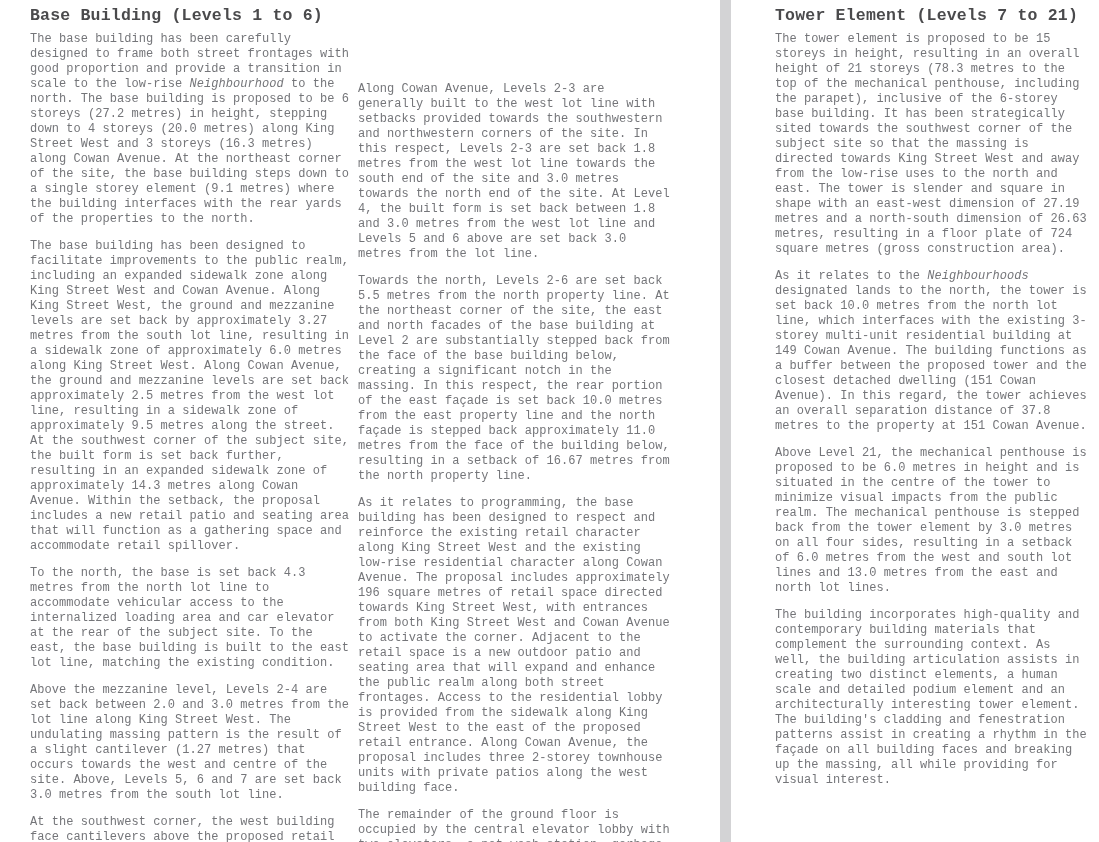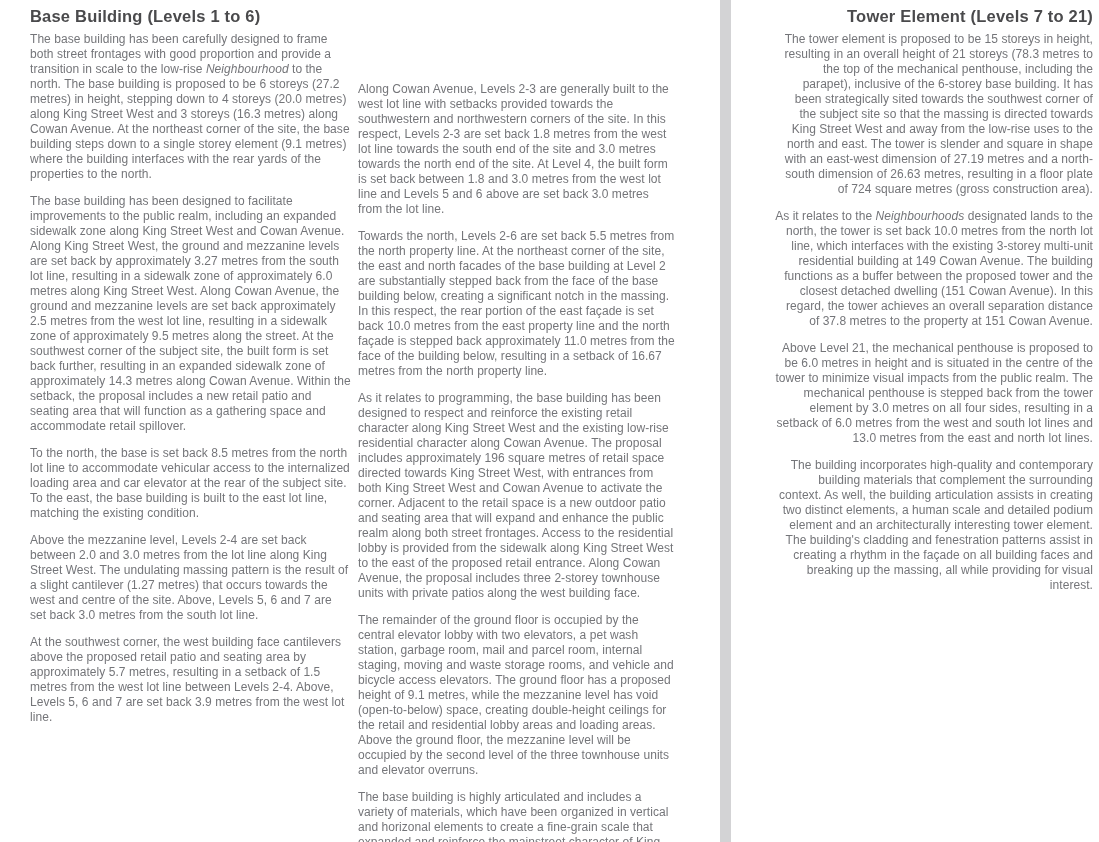--- a/index.html
+++ b/index.html
@@ -6,29 +6,29 @@
     margin: 0;
     padding: 0;
     background: #ffffff;
   }
   .page {
     position: relative;
     width: 1099px;
     height: 842px;
     background: #ffffff;
     overflow: hidden;
-    font-family: Liberation Sans, sans-serif;
+    font-family: Liberation Mono, monospace;
   }
   .col {
     position: absolute;
     top: 0;
   }
   .col-left   { left: 30px;  width: 321px; }
   .col-mid    { left: 358px; width: 318px; margin-top: 44px; }
-  .col-right  { left: 775px; width: 318px; text-align: right; }
+  .col-right  { left: 775px; width: 318px; }
   h2.section-heading {
     margin: 0;
     padding: 0;
     position: relative;
     top: 6px;
     font-size: 16.5px;
     line-height: 20px;
     font-weight: 700;
     letter-spacing: 0.2px;
     color: #4a4a4c;
@@ -62,21 +62,21 @@
 </head>
 <body>
 
 <div class="page">
 
   <div class="col col-left">
     <h2 class="section-heading">Base Building (Levels 1 to 6)</h2>
     <div class="body-text">
       <p><span>The base building has been carefully designed to frame both street frontages with good proportion and provide a transition in scale to the low-rise </span><em>Neighbourhood</em><span> to the north. The base building is proposed to be 6 storeys (27.2 metres) in height, stepping down to 4 storeys (20.0 metres) along King Street West and 3 storeys (16.3 metres) along Cowan Avenue. At the northeast corner of the site, the base building steps down to a single storey element (9.1 metres) where the building interfaces with the rear yards of the properties to the north.</span></p>
       <p>The base building has been designed to facilitate improvements to the public realm, including an expanded sidewalk zone along King Street West and Cowan Avenue. Along King Street West, the ground and mezzanine levels are set back by approximately 3.27 metres from the south lot line, resulting in a sidewalk zone of approximately 6.0 metres along King Street West. Along Cowan Avenue, the ground and mezzanine levels are set back approximately 2.5 metres from the west lot line, resulting in a sidewalk zone of approximately 9.5 metres along the street. At the southwest corner of the subject site, the built form is set back further, resulting in an expanded sidewalk zone of approximately 14.3 metres along Cowan Avenue. Within the setback, the proposal includes a new retail patio and seating area that will function as a gathering space and accommodate retail spillover.</p>
-      <p>To the north, the base is set back 8.5 metres from the north lot line to accommodate vehicular access to the internalized loading area and car elevator at the rear of the subject site. To the east, the base building is built to the east lot line, matching the existing condition.</p>
+      <p>To the north, the base is set back 4.3 metres from the north lot line to accommodate vehicular access to the internalized loading area and car elevator at the rear of the subject site. To the east, the base building is built to the east lot line, matching the existing condition.</p>
       <p>Above the mezzanine level, Levels 2-4 are set back between 2.0 and 3.0 metres from the lot line along King Street West. The undulating massing pattern is the result of a slight cantilever (1.27 metres) that occurs towards the west and centre of the site. Above, Levels 5, 6 and 7 are set back 3.0 metres from the south lot line.</p>
       <p>At the southwest corner, the west building face cantilevers above the proposed retail patio and seating area by approximately 5.7 metres, resulting in a setback of 1.5 metres from the west lot line between Levels 2-4. Above, Levels 5, 6 and 7 are set back 3.9 metres from the west lot line.</p>
     </div>
   </div>
 
   <div class="col col-mid">
     <div class="body-text">
       <p>Along Cowan Avenue, Levels 2-3 are generally built to the west lot line with setbacks provided towards the southwestern and northwestern corners of the site. In this respect, Levels 2-3 are set back 1.8 metres from the west lot line towards the south end of the site and 3.0 metres towards the north end of the site. At Level 4, the built form is set back between 1.8 and 3.0 metres from the west lot line and Levels 5 and 6 above are set back 3.0 metres from the lot line.</p>
       <p>Towards the north, Levels 2-6 are set back 5.5 metres from the north property line. At the northeast corner of the site, the east and north facades of the base building at Level 2 are substantially stepped back from the face of the base building below, creating a significant notch in the massing. In this respect, the rear portion of the east façade is set back 10.0 metres from the east property line and the north façade is stepped back approximately 11.0 metres from the face of the building below, resulting in a setback of 16.67 metres from the north property line.</p>
       <p>As it relates to programming, the base building has been designed to respect and reinforce the existing retail character along King Street West and the existing low-rise residential character along Cowan Avenue. The proposal includes approximately 196 square metres of retail space directed towards King Street West, with entrances from both King Street West and Cowan Avenue to activate the corner. Adjacent to the retail space is a new outdoor patio and seating area that will expand and enhance the public realm along both street frontages. Access to the residential lobby is provided from the sidewalk along King Street West to the east of the proposed retail entrance. Along Cowan Avenue, the proposal includes three 2-storey townhouse units with private patios along the west building face.</p>

